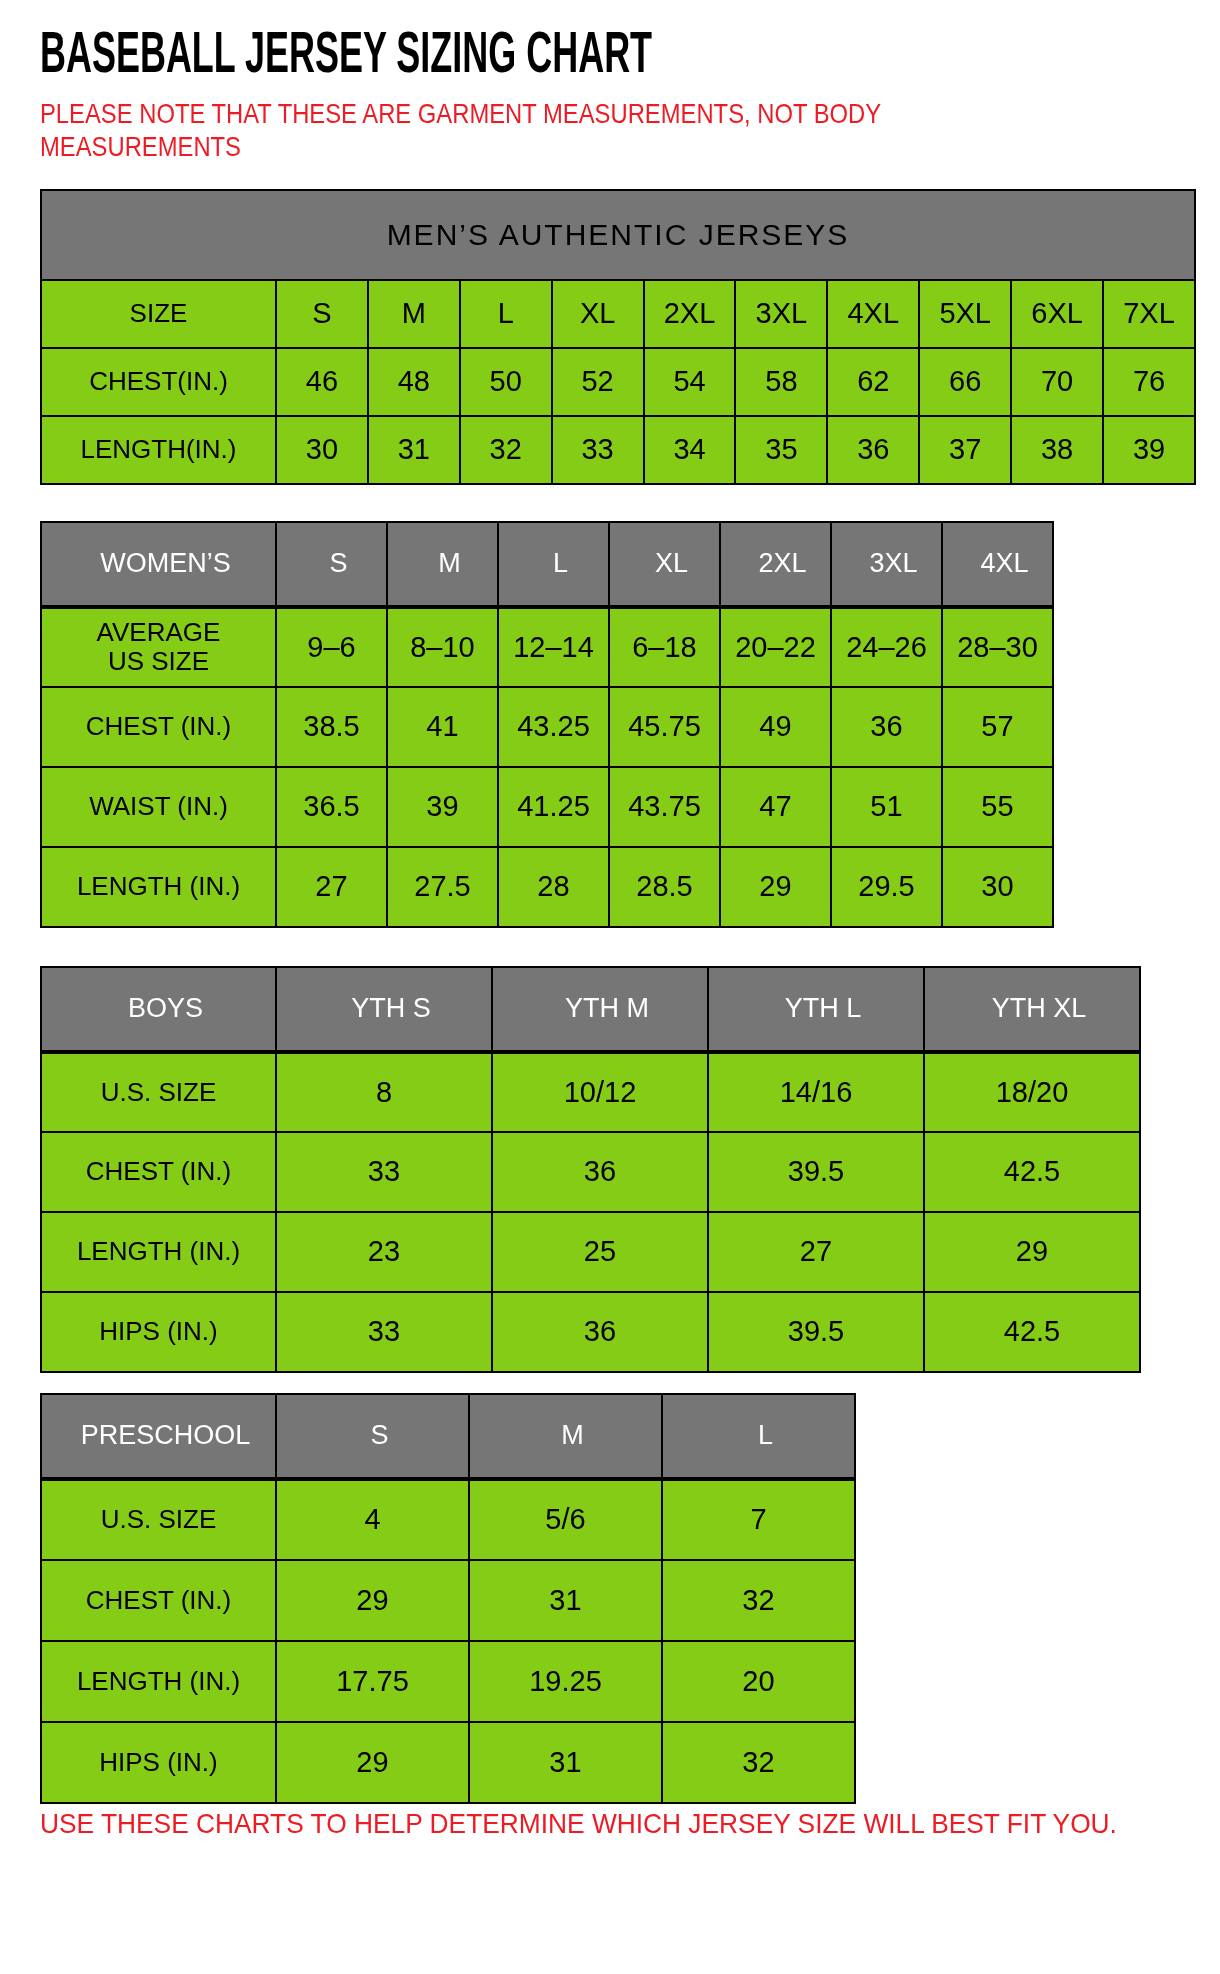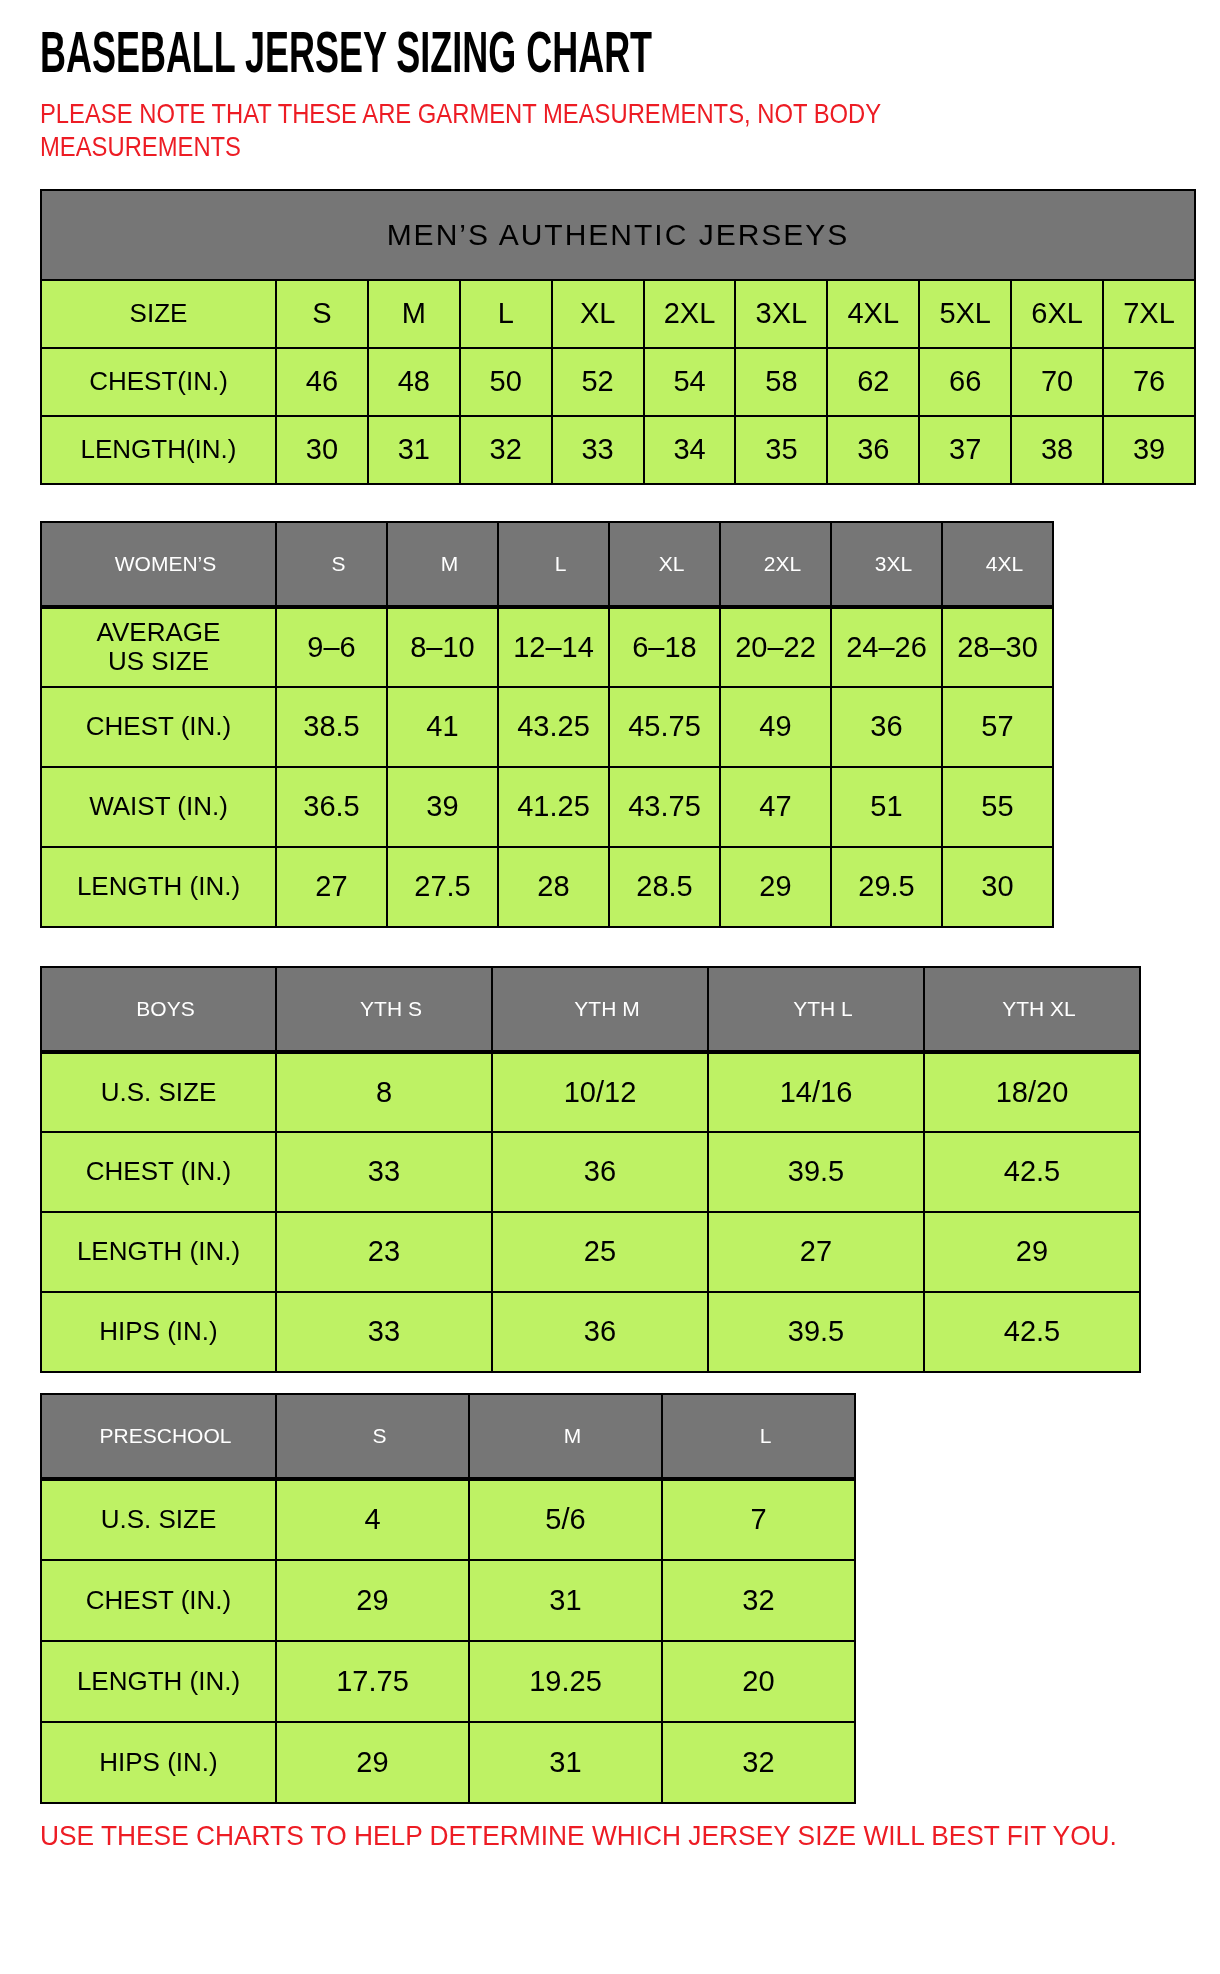--- a/index.html
+++ b/index.html
@@ -12,45 +12,45 @@
     margin:0 0 14px 0;line-height:1.05;white-space:nowrap;
     font-size:58px;font-weight:bold;color:#000;
     transform:scaleX(.62);transform-origin:left top;
   }
   .note{
     margin:0 0 26px 0;width:1040px;line-height:1.18;
     font-size:28px;color:#ed1c24;
     transform:scaleX(.85);transform-origin:left top;
   }
   .size-table{
-    border-collapse:collapse;table-layout:fixed;background:#bef264;
+    border-collapse:collapse;table-layout:fixed;background:#84cc16;
   }
   .size-table th,.size-table td{
     border:2px solid #000;text-align:center;vertical-align:middle;
     padding:0;color:#000;font-weight:400;overflow:hidden;
   }
   .size-table col.col-label{width:235px;}
   .merged-title{
     background:#767676;color:#ffffff;font-size:30px;
     letter-spacing:2px;height:88px;
   }
   .gray-header th{
-    background:#767676;color:#ffffff;font-size:21px;height:82px;
+    background:#767676;color:#ffffff;font-size:27px;height:82px;
     border-bottom-width:4px;
     padding-left:14px;
   }
   .row-label{font-size:26px;white-space:pre-line;line-height:1.15;}
   .cell-value{font-size:29px;}
   .tbl-mens{width:1156px;margin-bottom:36px;}
   .tbl-mens tbody tr{height:68px;}
   .tbl-womens{width:1014px;margin-bottom:38px;}
   .tbl-womens tbody tr{height:80px;}
   .tbl-boys{width:1101px;margin-bottom:20px;}
   .tbl-boys tbody tr{height:80px;}
-  .tbl-preschool{width:816px;margin-bottom:16px;}
+  .tbl-preschool{width:816px;margin-bottom:4px;}
   .tbl-preschool tbody tr{height:81px;}
   .footer{
     margin:0;white-space:nowrap;font-size:28px;color:#ed1c24;
     transform:scaleX(.94);transform-origin:left top;
   }
 </style>
 </head>
 <body>
 
 <div class="page">

